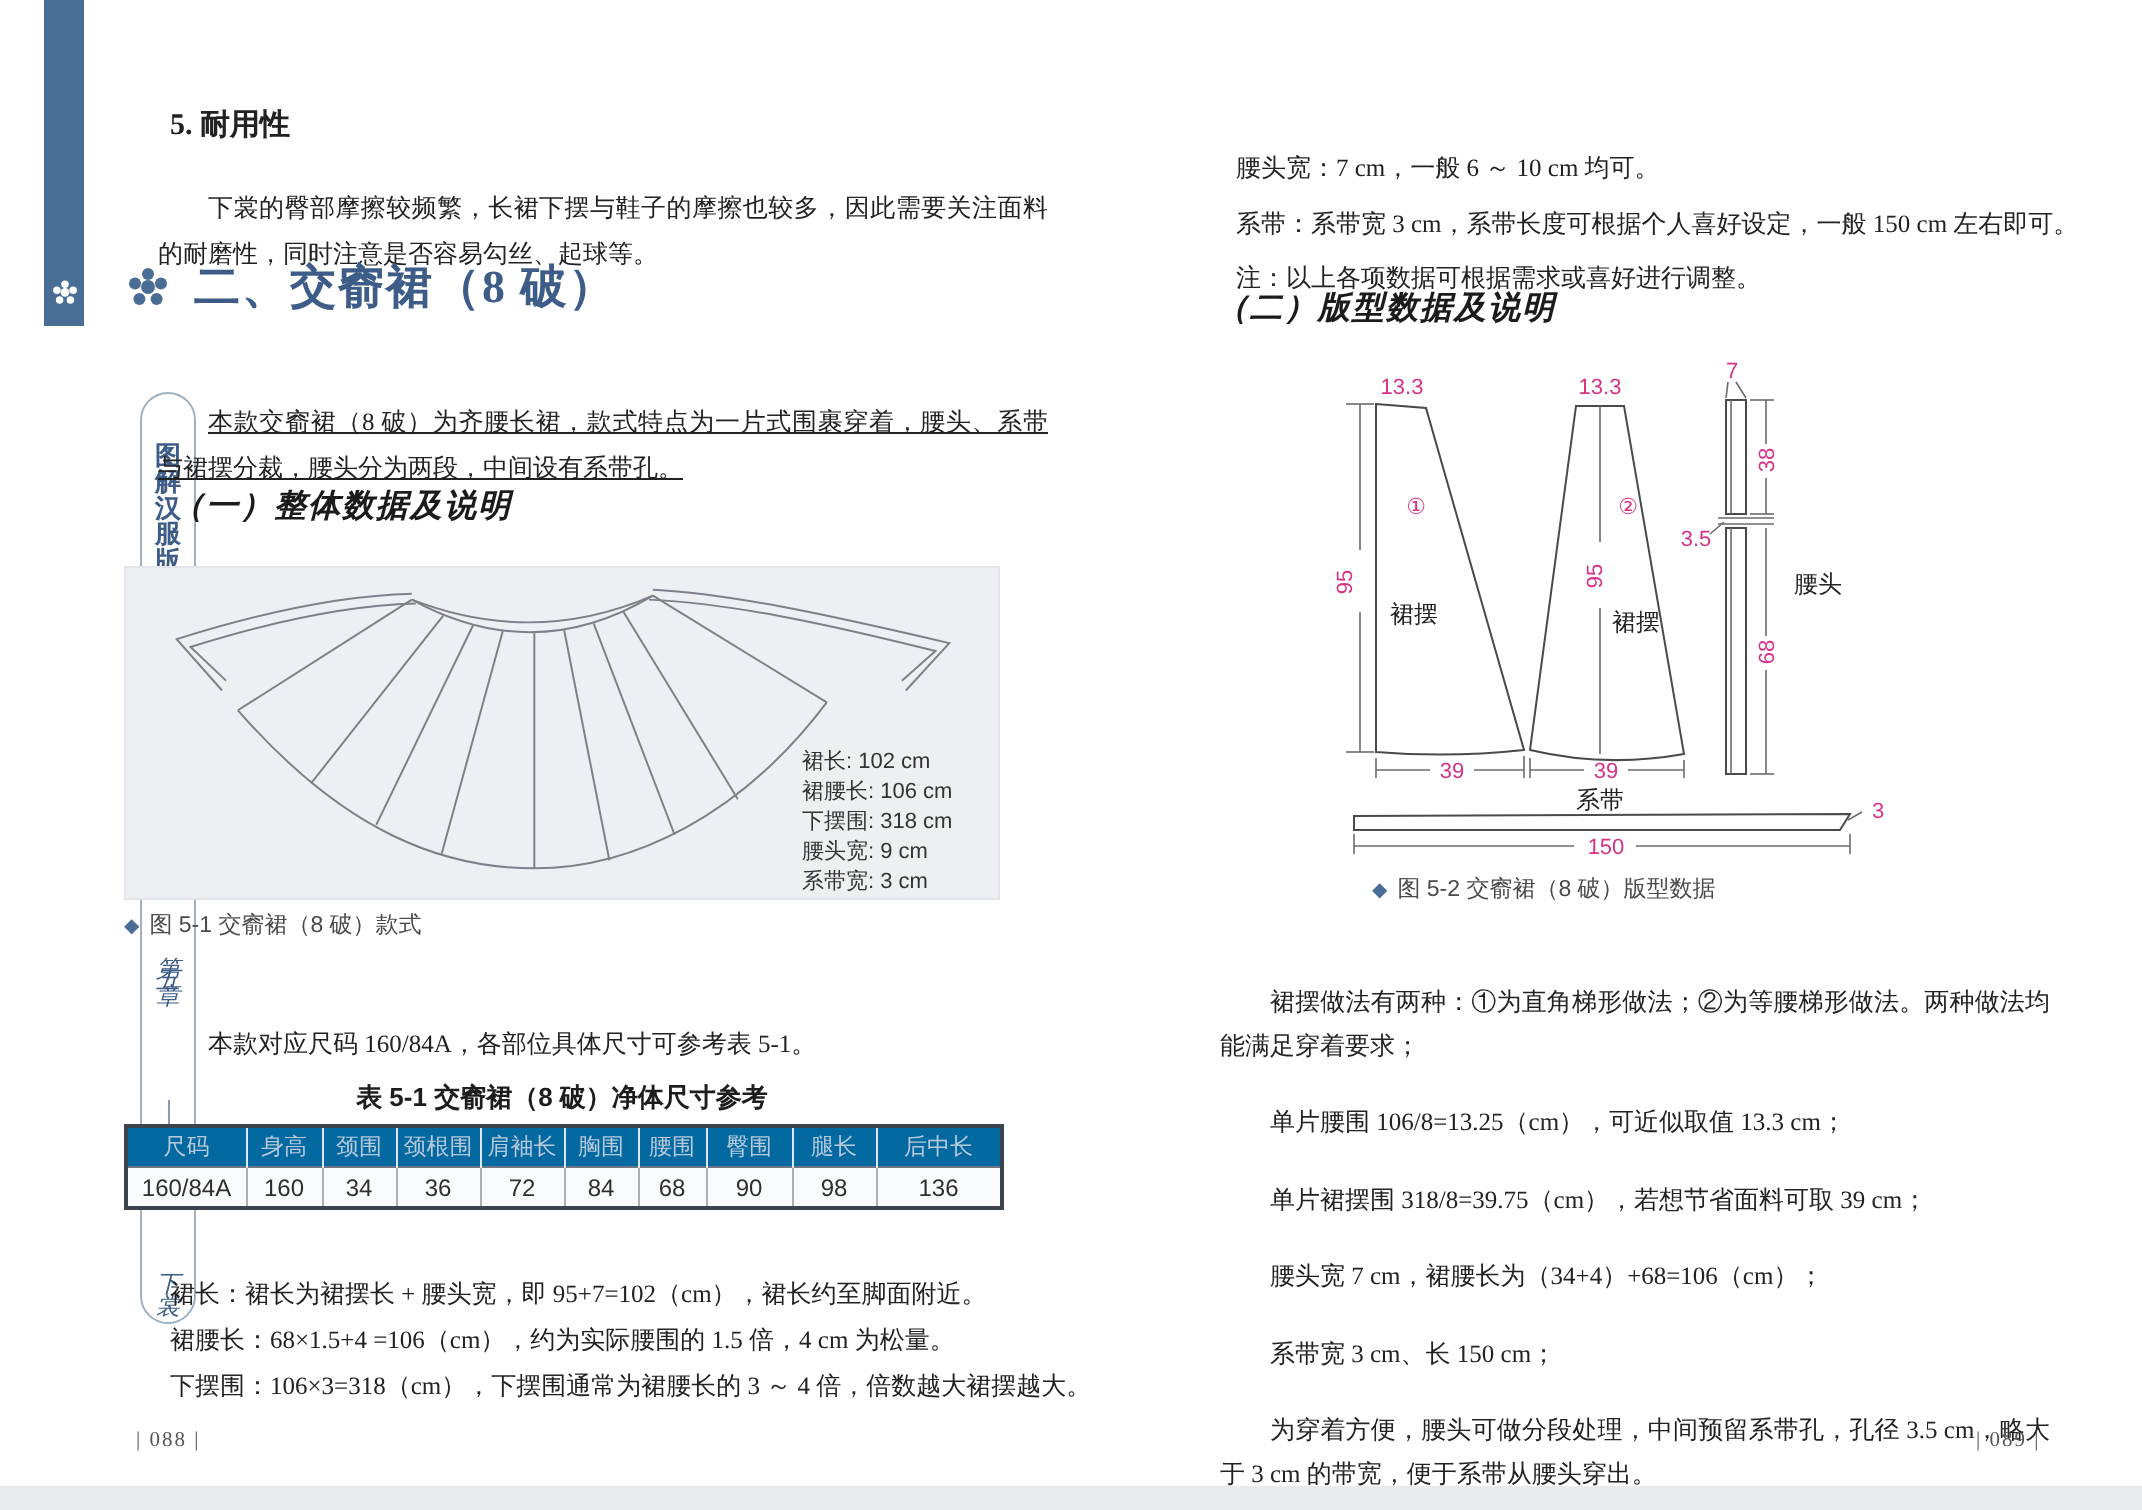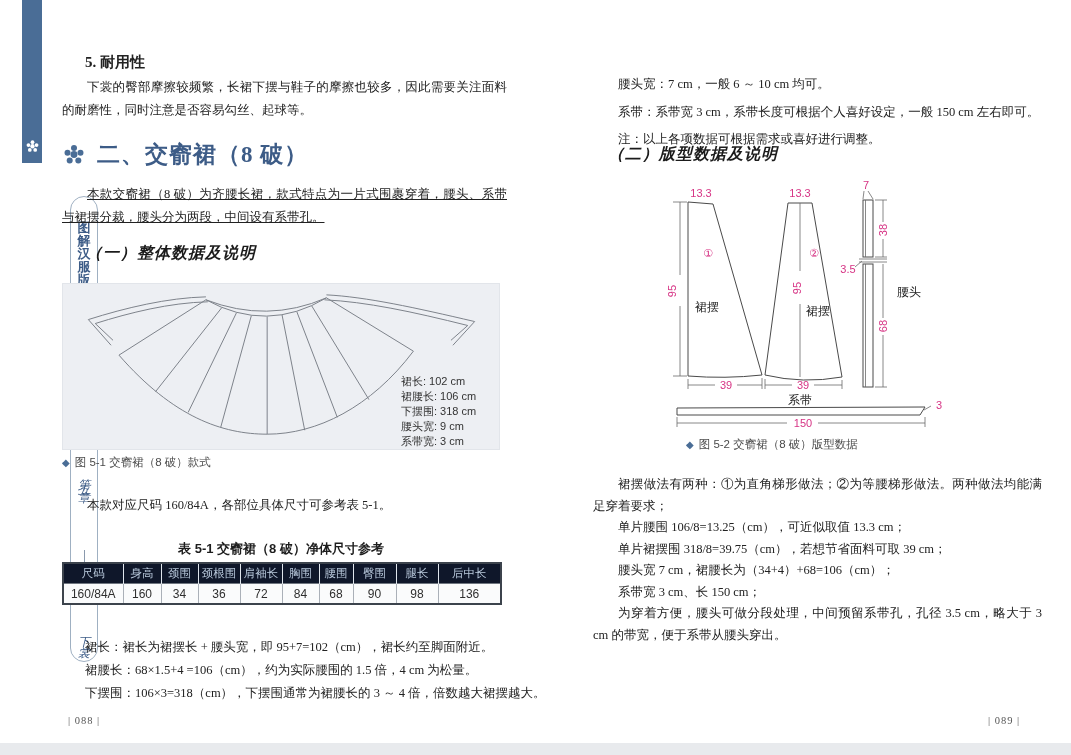--- a/index.html
+++ b/index.html
@@ -20,37 +20,37 @@
   .sb-chap{font-size:12px;font-style:italic;letter-spacing:6px;}
   .sb-part{font-size:12px;font-style:italic;letter-spacing:10px;}
   .sb-div{width:1px;height:14px;background:#8a99ad;}
 
   
   .h-num{font-size:15px;font-weight:bold;}
   .h-big{display:flex;align-items:center;gap:11px;color:#3d5c87;}
   .h-big .seal{width:24px;height:24px;color:#4a6d96;flex:0 0 auto;}
   .h-big .t{font-size:23px;font-weight:bold;letter-spacing:1px;}
   .h-sub{font-size:16px;font-weight:bold;font-style:italic;color:#1b1b1b;letter-spacing:1px;}
-  .para{font-size:12.5px;line-height:22.5px;text-indent:2em;margin:0;text-align:justify;}
+  .para{font-size:12.5px;line-height:22.5px;text-indent:2em;margin:17px;text-align:justify;}
   .line{font-size:12.5px;line-height:22.5px;white-space:nowrap;margin-top:20px;}
   .indent{text-indent:2em;}
   .caption{font-size:11.5px;color:#4a4a4a;}
   .caption .mk{color:#4a6d96;margin-right:5px;font-size:10px;}
   .pagenum{font-size:10.5px;color:#555;letter-spacing:1px;}
 
   
   .fig1{left:62px;top:283px;width:438px;height:167px;background:#edeff3;border:1px solid #e2e5ea;box-sizing:border-box;}
   .fig1 svg{display:block;}
   .fig1-labels{position:absolute;left:338px;top:90px;font-size:11px;line-height:15px;color:#333;}
 
   
   .tbl-title{font-size:13px;font-weight:bold;color:#1d1d1d;text-align:center;}
   table.spec{border-collapse:collapse;table-layout:fixed;width:438px;border:2px solid #3c434c;}
   table.spec td{height:19px;text-align:center;vertical-align:middle;padding:0;}
-  td.hd{background:#0f172a;color:#b9c9dc;font-size:11.5px;border-right:1px solid #dfe5ec;}
+  td.hd{background:#0369a1;color:#b9c9dc;font-size:11.5px;border-right:1px solid #dfe5ec;}
   td.vl{background:#fafbfc;color:#2f2f2f;font-size:12px;border-right:1px solid #aab0b8;border-top:1px solid #6f7680;}
   td.hd:last-child,td.vl:last-child{border-right:none;}
 
   
   .fig2 line,.fig2 path,.fig2 rect{stroke:#4a4a4a;fill:none;stroke-width:1;}
   .fig2 .dim{stroke:#6b6b6b;stroke-width:0.8;}
   .fig2 text{font-family:"Liberation Sans","DejaVu Sans",sans-serif;font-size:11px;fill:#d63384;stroke:none;}
   .fig2 text.dark{fill:#222;font-size:12px;}
   .fan path{stroke:#7c8189;fill:none;stroke-width:1;}
 
@@ -85,21 +85,21 @@
     <span class="sb-div"></span>
     <span class="vtext sb-chap">第五章</span>
     <span class="sb-div"></span>
     <span class="vtext sb-part">下裳</span>
   </div>
 
   <div class="abs h-num" style="left:85px;top:53px;">5. 耐用性</div>
 
   <p class="abs para" style="left:62px;top:76px;width:445px;">下裳的臀部摩擦较频繁，长裙下摆与鞋子的摩擦也较多，因此需要关注面料的耐磨性，同时注意是否容易勾丝、起球等。</p>
 
-  <div class="abs h-big" style="left:62px;top:139px;">
+  <div class="abs h-big" style="left:62px;top:128px;">
     <svg class="seal" viewBox="0 0 20 20">
         <use href="#seal-glyph"></use>
       </svg>
     <span class="t">二、交窬裙（8 破）</span>
   </div>
 
   <p class="abs para" style="left:62px;top:183px;width:445px;text-decoration:underline;">本款交窬裙（8 破）为齐腰长裙，款式特点为一片式围裹穿着，腰头、系带与裙摆分裁，腰头分为两段，中间设有系带孔。</p>
 
   <div class="abs h-sub" style="left:86px;top:243px;">（一）整体数据及说明</div>
 

